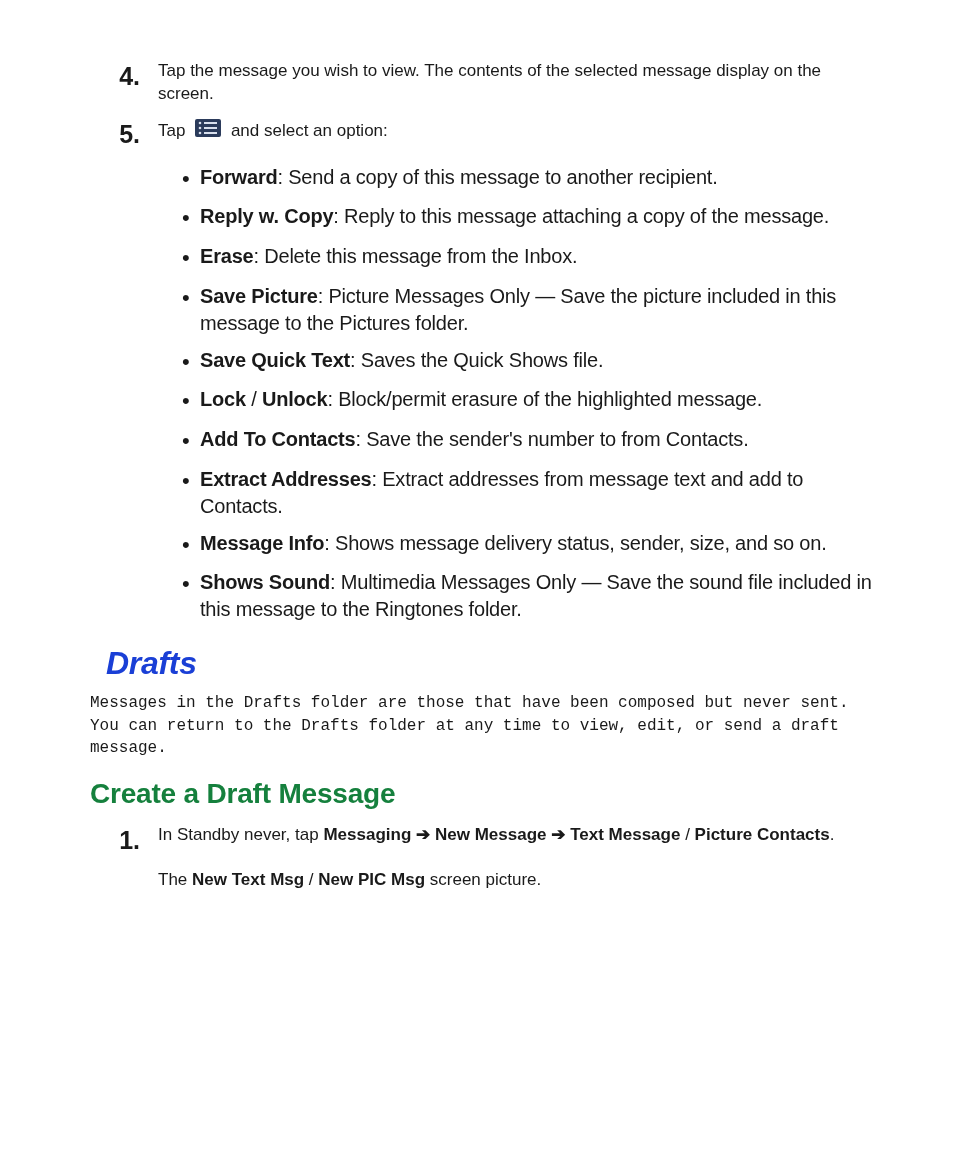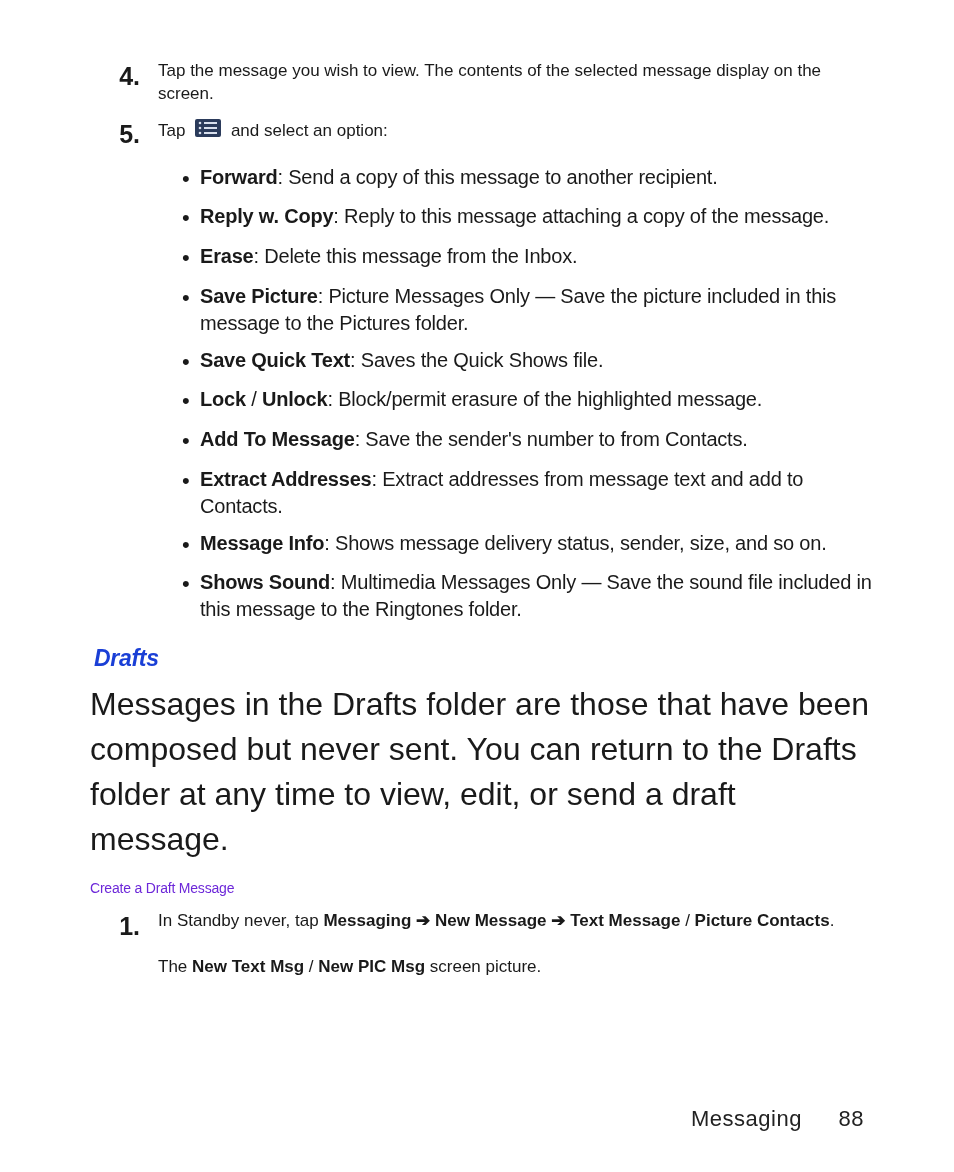--- a/index.html
+++ b/index.html
@@ -66,34 +66,35 @@
     height: 20px;
     vertical-align: -2px;
     margin: 0 4px;
     position: relative;
   }
   .menu-icon svg { display: block; }
   h3.sect {
     color: #1a3fd6;
     font-style: italic;
     font-weight: 700;
-    font-size: 23px;
-    margin: 22px 0 10px 4px;
+    font-size: 32px;
+    margin: 22px 0 10px 16px;
     font-stretch: condensed;
     letter-spacing: -0.3px;
   }
   .para {
-    font-size: 32px;
+    font-size: 16px;
     line-height: 1.4;
     margin: 0 0 18px 0;
+    font-family: Liberation Mono, monospace;
   }
   h4.sub {
-    color: #6d28d9;
-    font-weight: 400;
-    font-size: 14px;
+    color: #15803d;
+    font-weight: 700;
+    font-size: 28px;
     margin: 0 0 14px 0;
     font-stretch: condensed;
     letter-spacing: -0.2px;
   }
   .footer {
     position: absolute;
     bottom: 40px;
     right: 90px;
     font-size: 22px;
     color: #222;
@@ -164,21 +165,21 @@
     </div>
     <div class="bullet">
       <div class="dot">•</div>
       <div class="txt">
         <span class="b cond">Lock</span><span class="cond"> / </span><span class="b cond">Unlock</span><span class="cond">: Block/permit erasure of the highlighted message.</span>
       </div>
     </div>
     <div class="bullet">
       <div class="dot">•</div>
       <div class="txt">
-        <span class="b cond">Add To Message</span><span class="cond">: Save the sender's number to from Contacts.</span>
+        <span class="b cond">Add To Contacts</span><span class="cond">: Save the sender's number to from Contacts.</span>
       </div>
     </div>
     <div class="bullet">
       <div class="dot">•</div>
       <div class="txt">
         <span class="b cond">Extract Addresses</span><span class="cond">: Extract addresses from message text and add to Contacts.</span>
       </div>
     </div>
     <div class="bullet">
       <div class="dot">•</div>
@@ -202,18 +203,14 @@
   <div class="ol-item">
     <div class="ol-num">1.</div>
     <div class="ol-body">
       <span>In Standby never, tap </span>
       <span class="b">Messaging</span><span class="b arrow"> ➔ </span><span class="b">New Message</span><span class="b arrow"> ➔ </span><span class="b">Text Message</span><span> / </span><span class="b">Picture Contacts</span><span>.</span>
       <br><br>
       <span>The </span><span class="b">New Text Msg</span><span> / </span><span class="b">New PIC Msg</span><span> screen picture.</span>
     </div>
   </div>
 
-  <div class="footer">
-    <span>Messaging</span>
-    <span class="pg">88</span>
-  </div>
 
 </div>
 
 </body></html>

